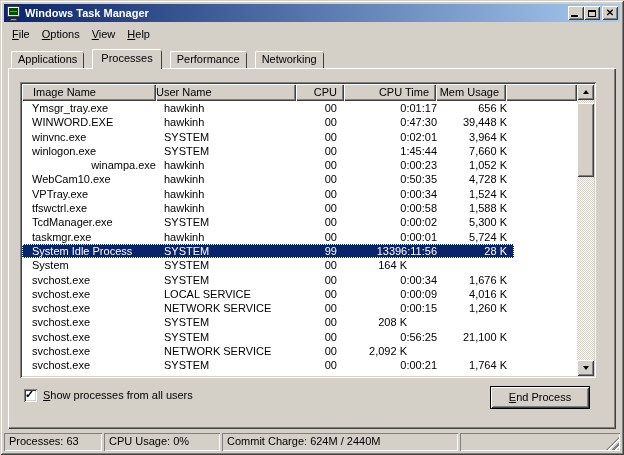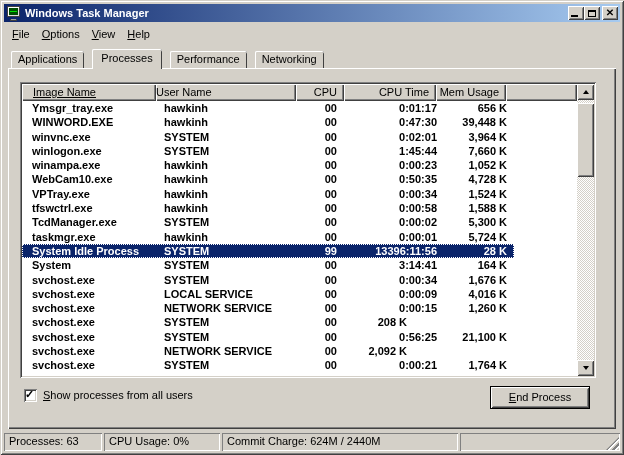--- a/index.html
+++ b/index.html
@@ -60,24 +60,24 @@
     position:absolute;left:12px;top:14px;width:576px;height:296px;background:#fff;
     box-shadow:inset 1px 1px #808080, inset -1px -1px #fff, inset 2px 2px #404040, inset -2px -2px #d4d0c8;
   }
   .header{position:absolute;left:2px;top:2px;right:19px;height:17px;display:flex;background:var(--dialog-bg);overflow:hidden;}
   .hcell{
     height:17px;background:var(--dialog-bg);flex:0 0 auto;
     box-shadow:inset 1px 1px #fff, inset -1px -1px #404040, inset -2px -2px #808080;
     padding-top:2px;white-space:nowrap;overflow:hidden;
   }
   .hcell.l{padding-left:0;text-align:left;}
-  .hcell:first-child{padding-left:11px;text-decoration:underline;}
+  .hcell:first-child{padding-left:11px;}
   .hcell.r{padding-right:7px;text-align:right;}
   .hcell.grow{flex:1 1 auto;}
-  .rows{position:absolute;left:2px;top:19px;width:555px;height:275px;overflow:hidden;background:#fff;font-weight:bold;}
+  .rows{position:absolute;left:2px;top:19px;width:555px;height:275px;overflow:hidden;background:#fff;}
   .row{display:flex;height:14.3px;line-height:14px;white-space:nowrap;}
   .rowmain{display:flex;width:492px;flex:0 0 492px;}
   .cell{overflow:hidden;white-space:nowrap;}
   .cell.l{text-align:left;padding-left:8px;}
   .rowmain .cell:first-child{padding-left:10px;}
   .cell.r{text-align:right;padding-right:7px;}
   .cell.blank{flex:1 1 auto;}
   .row.sel .rowmain{background:var(--selection-bg);color:var(--selection-text);outline:1px dotted #fff;outline-offset:-1px;align-items:flex-end;}
   
   .vscroll{position:absolute;top:2px;right:2px;bottom:2px;width:17px;
@@ -201,21 +201,21 @@
               <div class="cell l" style="width: 134px;">winlogon.exe</div>
               <div class="cell l" style="width: 140px;">SYSTEM</div>
               <div class="cell r" style="width: 48px;">00</div>
               <div class="cell r" style="width: 100px;">1:45:44</div>
               <div class="cell r" style="width: 70px;">7,660 K</div>
             </div>
             <div class="cell blank"></div>
           </div>
           <div class="row">
             <div class="rowmain">
-              <div class="cell l" style="width: 134px;">winampa.exe</div>
+              <div class="cell l" style="width: 134px; text-align: right;">winampa.exe</div>
               <div class="cell l" style="width: 140px;">hawkinh</div>
               <div class="cell r" style="width: 48px;">00</div>
               <div class="cell r" style="width: 100px;">0:00:23</div>
               <div class="cell r" style="width: 70px;">1,052 K</div>
             </div>
             <div class="cell blank"></div>
           </div>
           <div class="row">
             <div class="rowmain">
               <div class="cell l" style="width: 134px;">WebCam10.exe</div>
@@ -274,21 +274,20 @@
               <div class="cell r" style="width: 100px;">13396:11:56</div>
               <div class="cell r" style="width: 70px;">28 K</div>
             </div>
             <div class="cell blank"></div>
           </div>
           <div class="row">
             <div class="rowmain">
               <div class="cell l" style="width: 134px;">System</div>
               <div class="cell l" style="width: 140px;">SYSTEM</div>
               <div class="cell r" style="width: 48px;">00</div>
-              <div class="cell r" style="width: 100px;">3:14:41</div>
               <div class="cell r" style="width: 70px;">164 K</div>
             </div>
             <div class="cell blank"></div>
           </div>
           <div class="row">
             <div class="rowmain">
               <div class="cell l" style="width: 134px;">svchost.exe</div>
               <div class="cell l" style="width: 140px;">SYSTEM</div>
               <div class="cell r" style="width: 48px;">00</div>
               <div class="cell r" style="width: 100px;">0:00:34</div>

